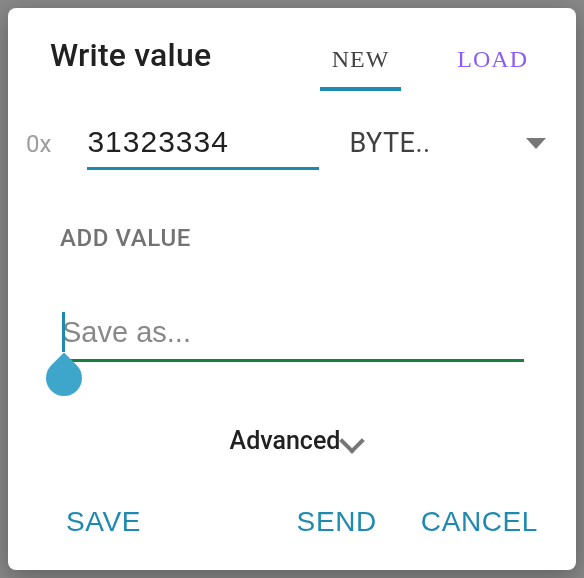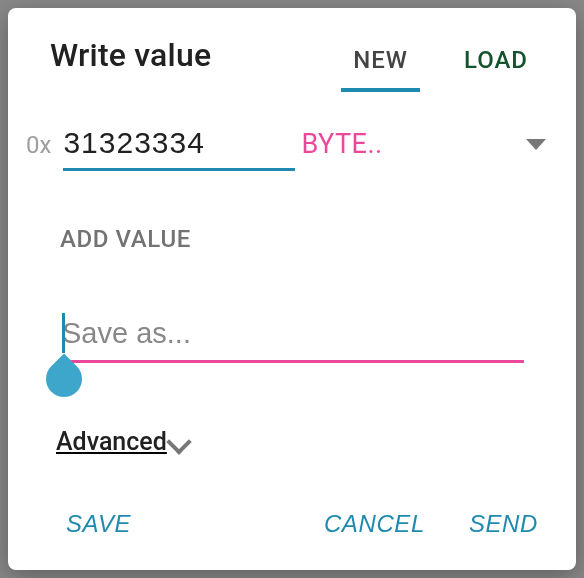--- a/index.html
+++ b/index.html
@@ -29,48 +29,49 @@
   .dialog-title {
     font-size: 32px;
     font-weight: 500;
     color: #212121;
     flex: 0 0 auto;
     margin-right: auto;
     letter-spacing: 0.2px;
   }
   .tabs {
     display: flex;
-    gap: 20px;
+    gap: 32px;
+    font-family: Liberation Serif, serif;
   }
   .tab {
     font-size: 24px;
     font-weight: 500;
     letter-spacing: 1px;
     padding: 10px 18px 18px 18px;
-    color: #14532d;
+    color: #8b5cf6;
     position: relative;
     cursor: pointer;
   }
   .tab.active {
     color: #444;
   }
   .tab.active::after {
     content: "";
     position: absolute;
     left: 6px; right: 6px; bottom: 0;
     height: 4px;
     background: #1f8aaf;
   }
 
   
   .value-row {
     display: flex;
     align-items: baseline;
     padding: 32px 30px 0 18px;
-    gap: 0;
+    gap: 24px;
   }
   .prefix {
     font-size: 24px;
     color: #9e9e9e;
     flex: 0 0 auto;
   }
   .value-input-wrap {
     position: relative;
     flex: 0 0 auto;
     width: 232px;
@@ -87,21 +88,21 @@
     background: transparent;
     margin-left: 12px;
   }
   .type-select {
     margin-left: 18px;
     flex: 1;
     display: flex;
     align-items: center;
     justify-content: space-between;
     font-size: 27px;
-    color: #ec4899;
+    color: #404040;
     cursor: pointer;
     letter-spacing: 0.5px;
   }
   .type-label {
     white-space: nowrap;
     overflow: hidden;
   }
   .caret {
     width: 0; height: 0;
     border-left: 10px solid transparent;
@@ -127,21 +128,21 @@
     position: relative;
     margin: 60px 52px 0 52px;
   }
   .saveas-input {
     width: 100%;
     border: none;
     outline: none;
     font-size: 29px;
     color: #0f172a;
     padding: 4px 0 10px 2px;
-    border-bottom: 3px solid #ec4899;
+    border-bottom: 3px solid #15803d;
     background: transparent;
     caret-color: #1f8aaf;
   }
   .saveas-input::placeholder {
     color: #888;
   }
   .cursor-bar {
     position: absolute;
     left: 2px;
     top: 0;
@@ -158,24 +159,23 @@
     background: #3fa6cb;
     border-radius: 50% 50% 50% 50%;
     border-top-left-radius: 0;
     transform: rotate(45deg);
   }
 
   
   .advanced-row {
     display: flex;
     align-items: center;
-    justify-content: flex-start;
+    justify-content: center;
     margin: 64px 40px 0 48px;
     cursor: pointer;
-    text-decoration: underline;
   }
   .advanced-label {
     font-size: 25px;
     font-weight: 500;
     color: #212121;
   }
   .chevron {
     width: 22px; height: 22px;
     position: relative;
   }
@@ -190,29 +190,28 @@
   }
 
   
   .actions {
     display: flex;
     align-items: center;
     margin-top: auto;
     padding: 22px 32px 22px 52px;
   }
   .action-btn {
-    font-size: 24px;
+    font-size: 28px;
     font-weight: 500;
     letter-spacing: 0.6px;
     color: #1f8aaf;
     background: none;
     border: none;
     cursor: pointer;
     padding: 10px 6px;
-    font-style: italic;
   }
   .spacer { flex: 1; }
   .action-right {
     margin-left: 32px;
   }
 </style>
 </head>
 <body>
 
 <div class="dialog">
@@ -245,17 +244,17 @@
   </div>
 
   <div class="advanced-row">
     <div class="advanced-label">Advanced</div>
     <div class="chevron"></div>
   </div>
 
   <div class="actions">
     <button class="action-btn">SAVE</button>
     <div class="spacer"></div>
+    <button class="action-btn action-right">SEND</button>
     <button class="action-btn action-right">CANCEL</button>
-    <button class="action-btn action-right">SEND</button>
   </div>
 
 </div>
 
 </body></html>

